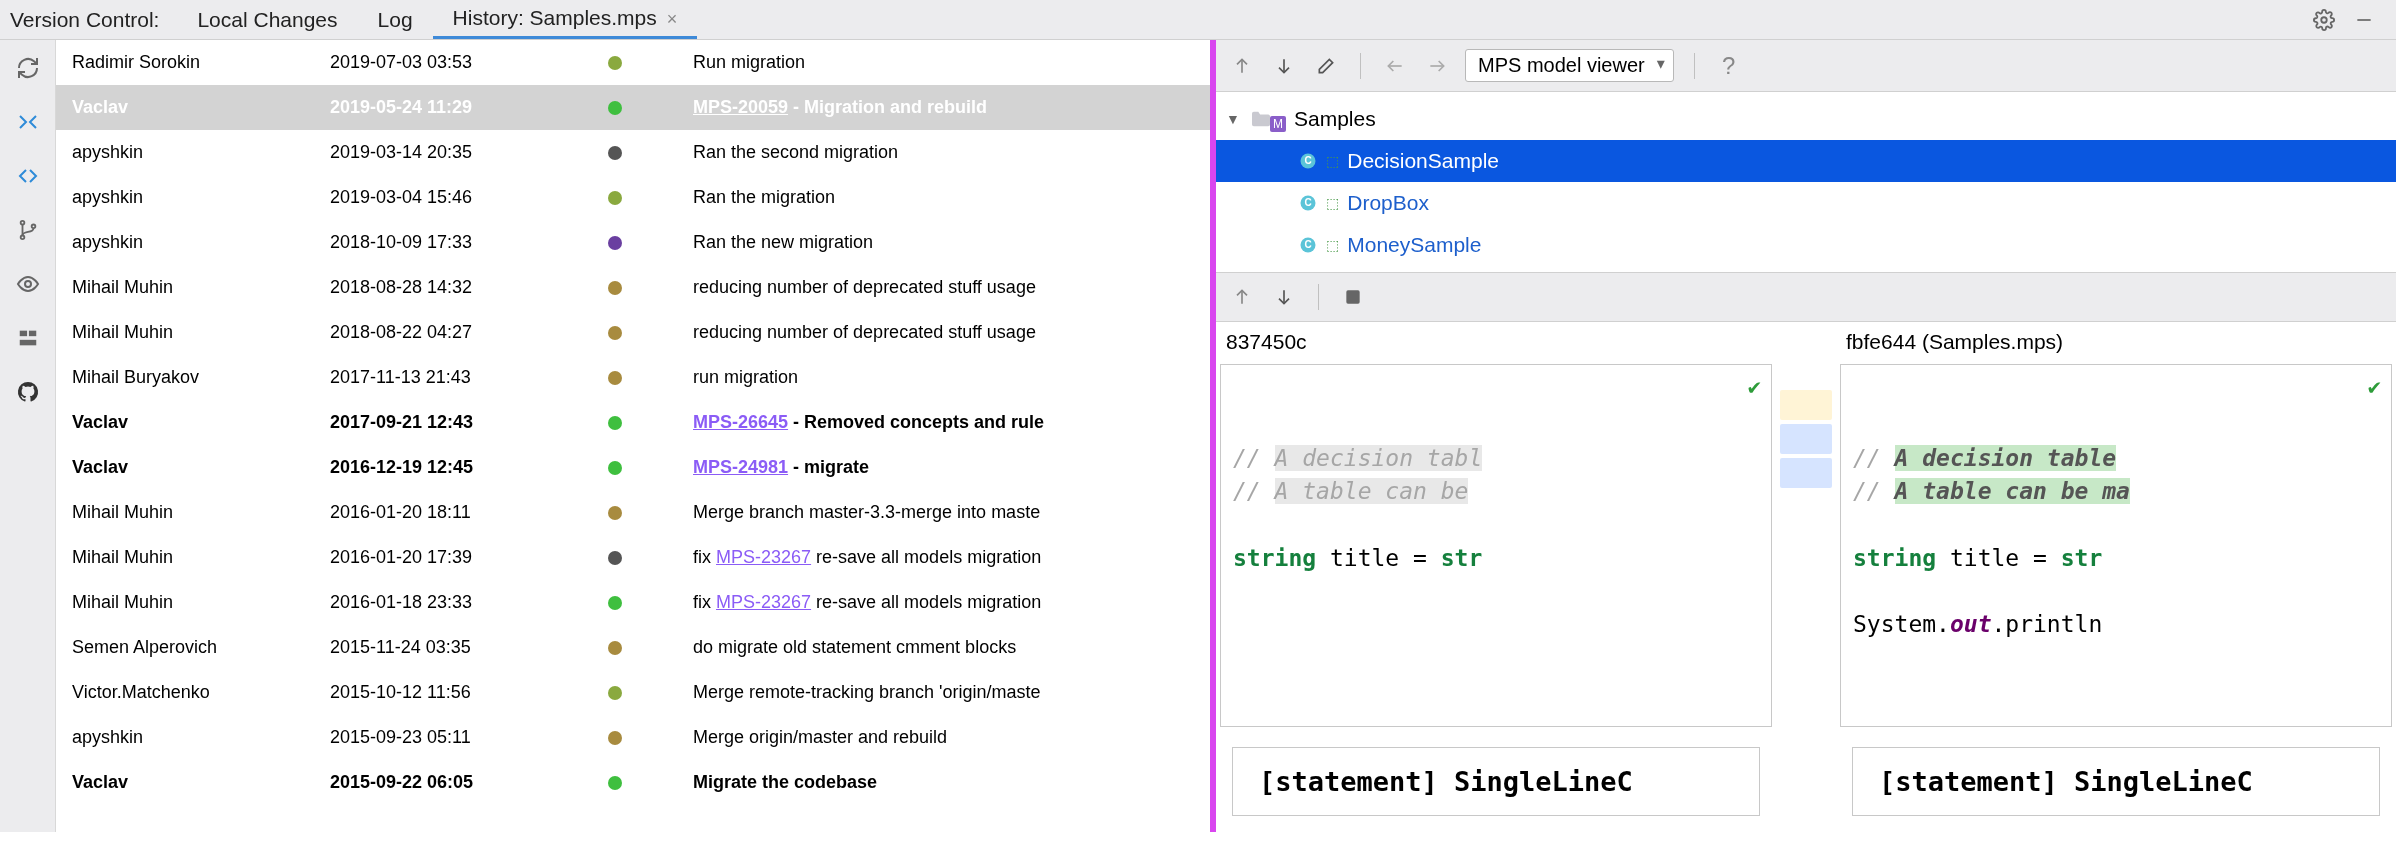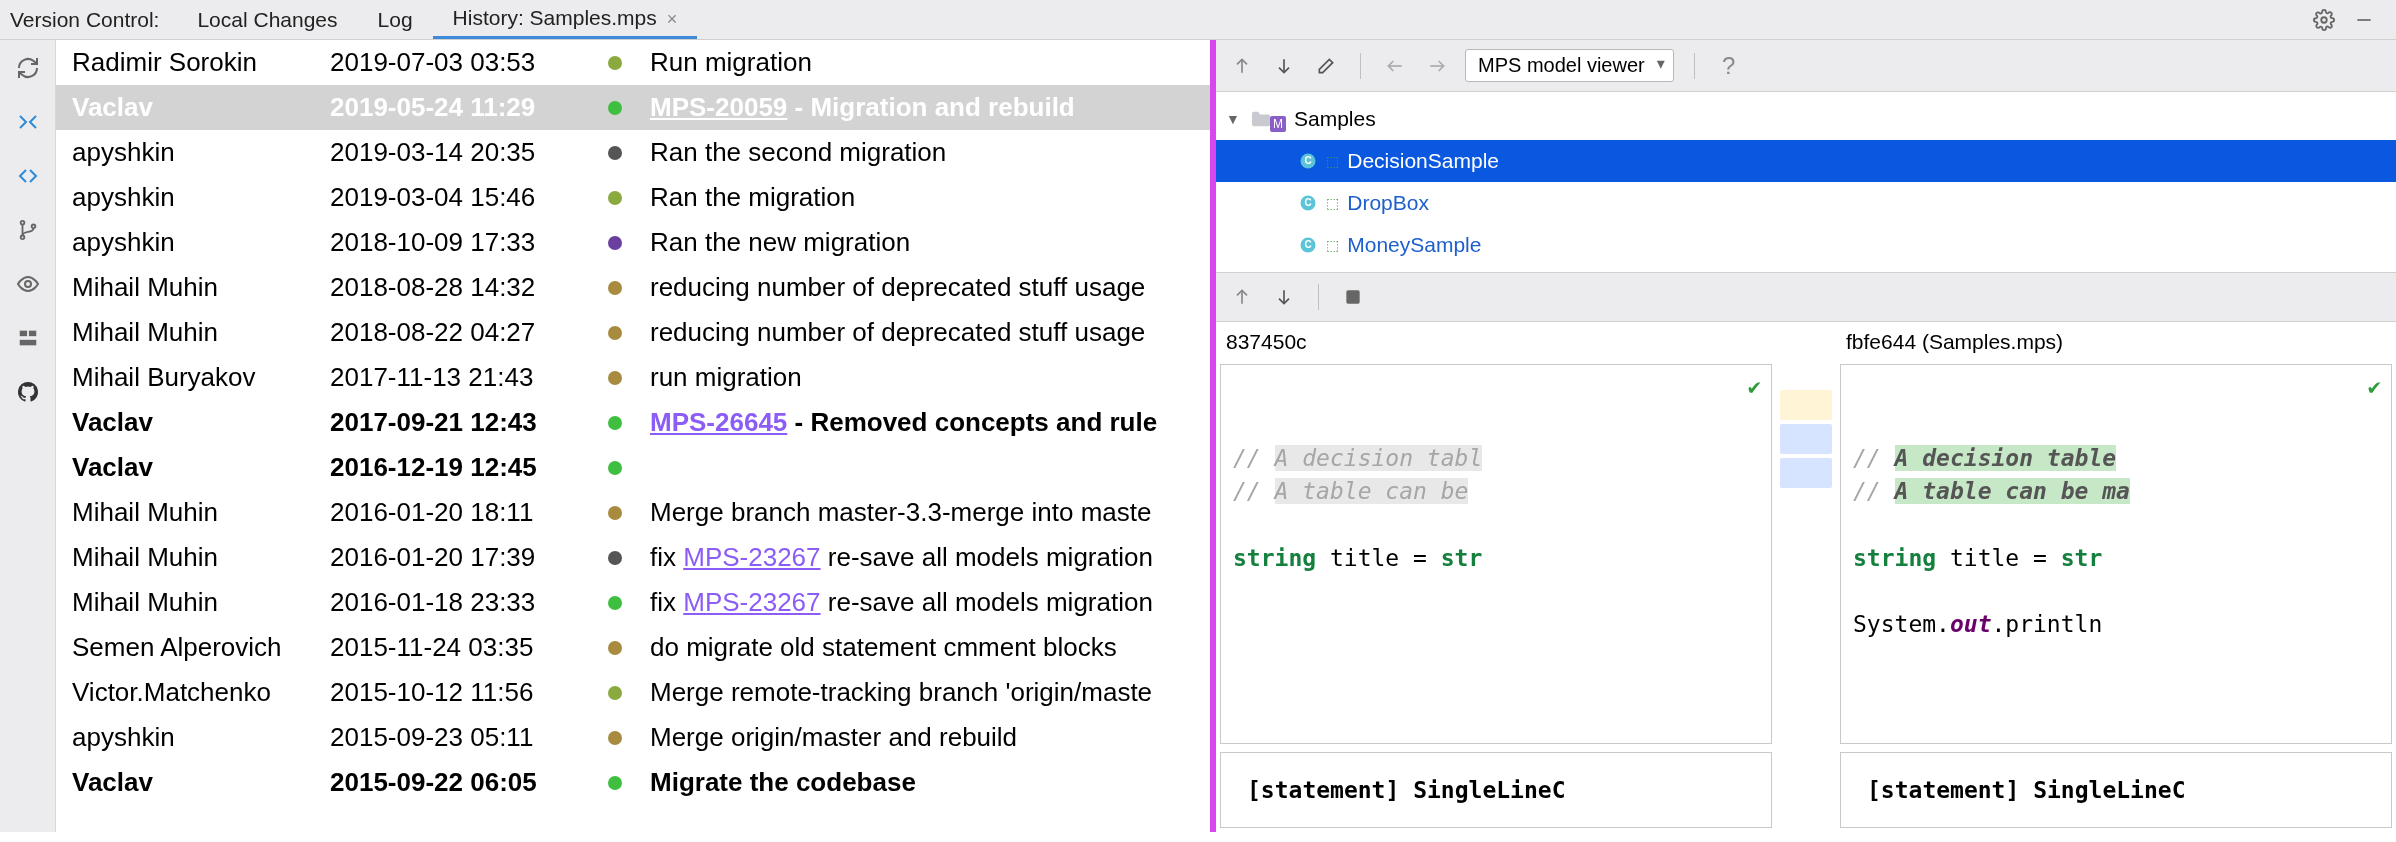--- a/index.html
+++ b/index.html
@@ -9,28 +9,28 @@
 .topbar .tab { padding: 6px 20px; cursor: pointer; font-size: 21px; color: #222; }
 .topbar .tab-active { border-bottom: 3px solid #3e8ad8; font-weight: 400; }
 .topbar .tab-close { margin-left: 4px; color: #888; font-size: 18px; }
 .topbar .right { margin-left: auto; display: flex; align-items: center; gap: 12px; padding-right: 8px; }
 .topbar .title { font-size: 21px; color: #222; padding-right: 18px; }
 .icon-btn { width: 28px; height: 28px; display: inline-flex; align-items: center; justify-content: center; color: #555; cursor: pointer; }
 .body { flex: 1; display: flex; overflow: hidden; }
 .left-gutter { width: 56px; background: #ececee; border-right: 1px solid #d8d8d8; display: flex; flex-direction: column; align-items: center; padding-top: 10px; gap: 18px; }
 .gutter-icon { width: 36px; height: 36px; display: flex; align-items: center; justify-content: center; cursor: pointer; color: #555; }
 .commits { flex: 1; overflow: hidden; background: #fff; }
-.commit-row { display: flex; align-items: center; height: 45px; padding-left: 16px; font-size: 26px; white-space: nowrap; overflow: hidden; }
+.commit-row { display: flex; align-items: center; height: 45px; padding-left: 16px; font-size: 18px; white-space: nowrap; overflow: hidden; }
 .commit-row.selected { background: #d3d3d3; color: #fff; }
 .commit-row.selected .msg { color: #fff; font-weight: 600; }
 .commit-row.bold { font-weight: 700; }
 .col-author { width: 258px; overflow: hidden; text-overflow: ellipsis; }
 .col-date { width: 250px; }
 .col-graph { width: 70px; display: flex; justify-content: center; }
-.col-msg { flex: 1; overflow: hidden; text-overflow: ellipsis; }
+.col-msg { flex: 1; overflow: hidden; text-overflow: ellipsis; margin-left: 43px; }
 .link { color: #8b5cf6; text-decoration: underline; cursor: pointer; }
 .commit-row.selected .link { color: #fff; }
 .node { width: 14px; height: 14px; border-radius: 50%; display: inline-block; }
 .right-panel { width: 1186px; background: #fff; border-left: 6px solid #d946ef; display: flex; flex-direction: column; }
 .rp-toolbar { height: 52px; background: #ececee; border-bottom: 1px solid #d0d0d0; display: flex; align-items: center; padding: 0 12px; gap: 14px; }
 .rp-sep { width: 1px; height: 26px; background: #c0c0c0; margin: 0 6px; }
 .dropdown { background: #fff; border: 1px solid #b8b8b8; border-radius: 3px; padding: 4px 28px 4px 12px; font-size: 20px; position: relative; cursor: pointer; }
 .dropdown::after { content: "▾"; position: absolute; right: 8px; top: 4px; color: #666; font-size: 16px; }
 .tree { padding: 6px 0; font-size: 21px; }
 .tree-row { display: flex; align-items: center; height: 42px; padding-left: 10px; gap: 8px; cursor: pointer; }
@@ -44,21 +44,21 @@
 .diff-col { flex: 1; display: flex; flex-direction: column; border: 1px solid #c8c8c8; margin: 4px; overflow: hidden; }
 .diff-gutter-mid { width: 60px; display: flex; flex-direction: column; padding-top: 28px; }
 .gut-block { height: 30px; margin: 2px 4px; border-radius: 2px; }
 .code-pane { flex: 1; font-family: "Menlo","Consolas",monospace; font-size: 23px; padding: 10px 12px; line-height: 1.45; white-space: pre; overflow: hidden; position: relative; }
 .chk { color: #2e9c3a; position: absolute; top: 6px; right: 10px; font-size: 22px; }
 .cmt { color: #a6a6a6; font-style: italic; }
 .hl-grey { background: #e8e8e8; }
 .hl-green { background: #c7e8c7; font-style: italic; font-weight: 600; color: #555; margin-top: 48px; }
 .kw { color: #15803d; font-weight: 700; }
 .kw2 { color: #6a006a; font-style: italic; font-weight: 700; }
-.stmt-box { border: 1px solid #c8c8c8; margin: 4px; padding: 24px 26px; font-family: "Menlo","Consolas",monospace; font-size: 23px; font-weight: 700; }
+.stmt-box { border: 1px solid #c8c8c8; margin: 16px; padding: 18px 26px; font-family: "Menlo","Consolas",monospace; font-size: 27px; font-weight: 700; }
 .diff-stmt-row { display: flex; }
 .diff-stmt-row > div { flex: 1; }
 svg { display: block; }
 </style>
 </head>
 <body>
 
 <div class="root">
   <div class="topbar">
     <span class="title">Version Control:</span>
@@ -206,20 +206,21 @@
             <span class="node" style="background: rgb(63, 191, 63);"></span>
           </div>
           <div class="col-msg msg"><span class="link">MPS-26645</span> - Removed concepts and rule</div>
         </div>
         <div class="commit-row bold">
           <div class="col-author">Vaclav</div>
           <div class="col-date">2016-12-19 12:45</div>
           <div class="col-graph">
             <span class="node" style="background: rgb(63, 191, 63);"></span>
           </div>
+          <div class="col-msg msg"><span class="link">MPS-24981</span> - migrate</div>
         </div>
         <div class="commit-row">
           <div class="col-author">Mihail Muhin</div>
           <div class="col-date">2016-01-20 18:11</div>
           <div class="col-graph">
             <span class="node" style="background: rgb(168, 139, 63);"></span>
           </div>
           <div class="col-msg msg">Merge branch master-3.3-merge into maste</div>
         </div>
         <div class="commit-row">

